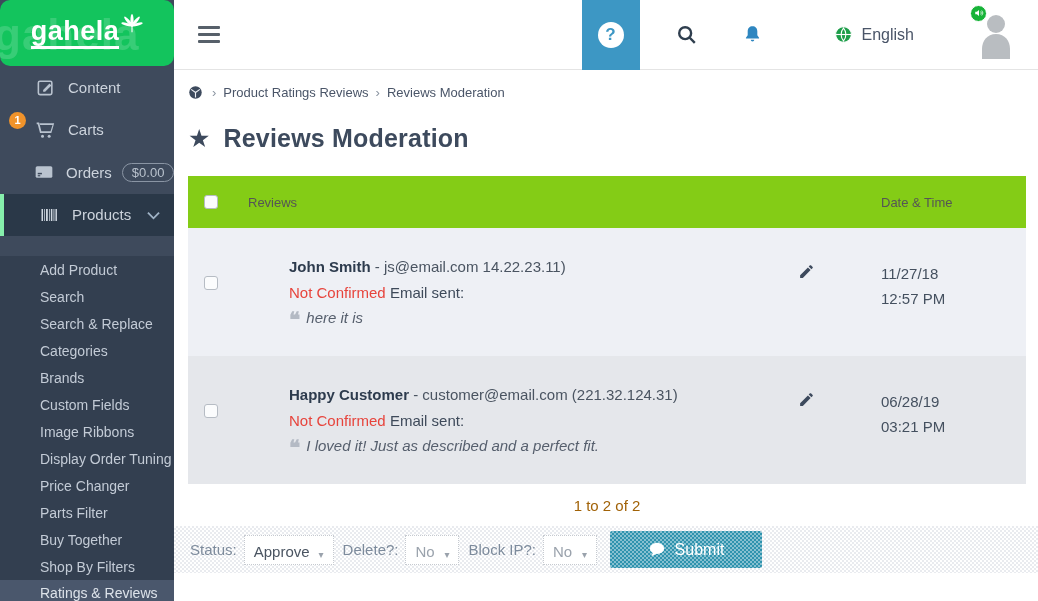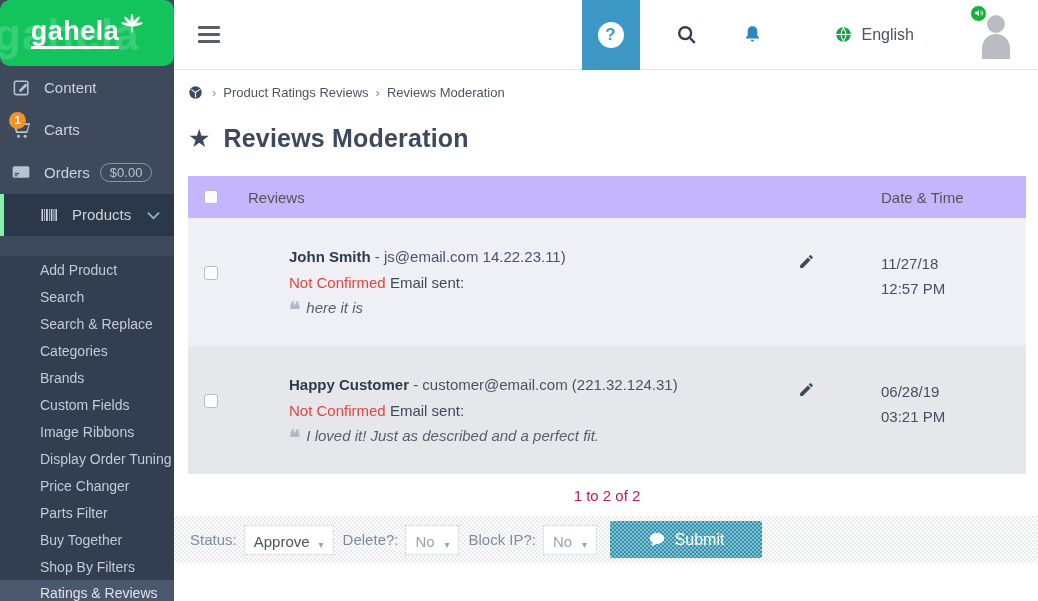--- a/index.html
+++ b/index.html
@@ -6,21 +6,21 @@
   html,body { width:1038px; height:601px; overflow:hidden; }
   body { font-family:"Liberation Sans", sans-serif; background:#fff; color:#4a5461; }
   .app { display:flex; width:1038px; height:601px; }
 
   
   .sidebar { width:174px; flex:0 0 174px; background:#3e4a5c; display:flex; flex-direction:column; }
   .logo { height:70px; background:#13c45d; position:relative; overflow:hidden; display:flex; align-items:center; justify-content:center;border-radius:10px; }
   .logo .watermark { position:absolute; left:-6px; top:10px; font-size:44px; font-weight:bold; color:rgba(255,255,255,.16); letter-spacing:1px; }
   .logo .brand { position:relative; color:#fff; font-size:27px; font-weight:bold; letter-spacing:.5px; border-bottom:3px solid #fff; line-height:1.05; padding-bottom:1px; }
   .logo .leaf { position:relative; margin-left:2px; margin-top:-14px; }
-  .nav-item { height:45px; display:flex; align-items:center; padding-left:10px; color:#ccd3dc; font-size:15px; position:relative; cursor:pointer; }
+  .nav-item { height:45px; display:flex; align-items:center; padding-left:34px; color:#ccd3dc; font-size:15px; position:relative; cursor:pointer; }
   .nav-item .nicon { width:22px; display:inline-flex; justify-content:center; margin-right:12px; color:#b9c3cf; }
   .nav-item.active { background:#2a3848; border-left:4px solid #86efac; padding-left:34px; }
   .nav-item .chev { position:absolute; right:14px; color:#9fb2c5; }
   .badge { position:absolute; left:9px; top:3px; width:17px; height:17px; background:#f0932b; border-radius:50%; color:#fff; font-size:11px; font-weight:bold; display:flex; align-items:center; justify-content:center; z-index:2; }
   .pill { margin-left:10px; border:1px solid #8a95a4; color:#b9c2cd; font-size:13px; border-radius:11px; padding:1px 9px; }
   .submenu { flex:1; background:#333f50; display:flex; flex-direction:column;margin-top:20px; }
   .subitem { height:27px; display:flex; align-items:center; padding-left:40px; color:#c3cbd6; font-size:14px; cursor:pointer; }
   .subitem.active { background:#4a576c; color:#dde3ea; flex:1; align-items:flex-start; padding-top:5px; }
 
   
@@ -38,40 +38,40 @@
   .sound-badge { position:absolute; left:-6px; top:-6px; width:17px; height:17px; background:#17b338; border:1px solid #fff; border-radius:50%; display:flex; align-items:center; justify-content:center; z-index:2; }
 
   .content { flex:1; padding:15px 12px 0 14px; position:relative; }
   .breadcrumb { display:flex; align-items:center; font-size:13px; color:#4a5568; }
   .breadcrumb .sep { margin:0 7px; color:#8a94a1; }
   .page-title { margin-top:24px; display:flex; align-items:center; color:#3d4a5d; }
   .page-title .star { font-size:25px; margin-right:13px; }
   .page-title h1 { font-size:25px; font-weight:bold; letter-spacing:.2px; }
 
   .rtable { margin-top:23px; }
-  .thead { height:42px; background:#c4b5fd; display:flex; align-items:center; color:#555; font-size:15px; }
+  .thead { height:52px; background:#84cc16; display:flex; align-items:center; color:#555; font-size:13px; }
   .cb { width:14px; height:14px; border:1px solid #b6bcc4; border-radius:3px; background:#fbfcfd; display:inline-block; cursor:pointer; }
   .cb-cell { width:46px; display:flex; justify-content:center; flex:0 0 46px; }
   .th-reviews { flex:1; padding-left:14px; }
   .th-date { width:145px; flex:0 0 145px; }
   .trow { display:flex; padding:30px 0;gap:41px; }
   .trow.r0 { background:#eef0f5; }
   .trow.r1 { background:#e5e7eb; }
   .trow .cb-cell { padding-top:18px; align-items:flex-start; }
   .rcontent { flex:1; padding-left:14px; font-size:15px; }
   .rcontent .line1 { color:#4a5461; }
   .rcontent .line1 b { color:#2d3b4d; }
   .rcontent .line2 { margin-top:9px; color:#3e4a5a; }
   .rcontent .nc { color:#e7443c; }
   .rcontent .line3 { margin-top:8px; color:#565f6d; font-style:italic; }
   .qmark { color:#b4bac4; font-weight:bold; font-size:21px; line-height:0; vertical-align:-4px; margin-right:6px; font-style:normal; }
   .pencil-cell { width:42px; flex:0 0 42px; padding-top:5px; cursor:pointer; color:#3d4a5d; }
   .dt-cell { width:145px; flex:0 0 145px; padding-top:3px; color:#44505f; font-size:15px; line-height:25px; }
 
-  .pagination { height:42px; display:flex; align-items:center; justify-content:center; color:#be185d; font-size:15px; }
+  .pagination { height:42px; display:flex; align-items:center; justify-content:center; color:#a16207; font-size:15px; }
 
   .sticky-panel { margin-left:-14px; margin-right:-12px; height:47px;
     background:repeating-conic-gradient(#e9ebef 0% 25%, #ffffff 0% 50%); background-size:4px 4px;
     display:flex; align-items:center; padding-left:16px; }
   .sp-label { color:#7d8b9c; font-size:15px; margin-right:7px; }
   .sp-select { background:#fff; border:1px dotted #c6cad0; height:30px; display:flex; align-items:flex-end; padding:4px 9px; font-size:15px; color:#4a5461; margin-right:9px; cursor:pointer; min-width:88px; justify-content:space-between; }
   .sp-select.small { min-width:54px; }
   .sp-select .caret { color:#9aa2ac; font-size:10px; margin-left:9px; }
   .sp-select.disabled { color:#9aa2ac; }
   .submit-btn { width:152px; height:37px; border:none; border-radius:2px; margin-left:4px; cursor:pointer;

